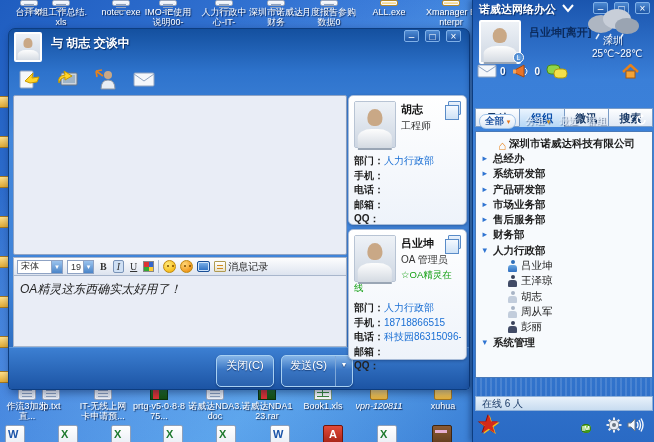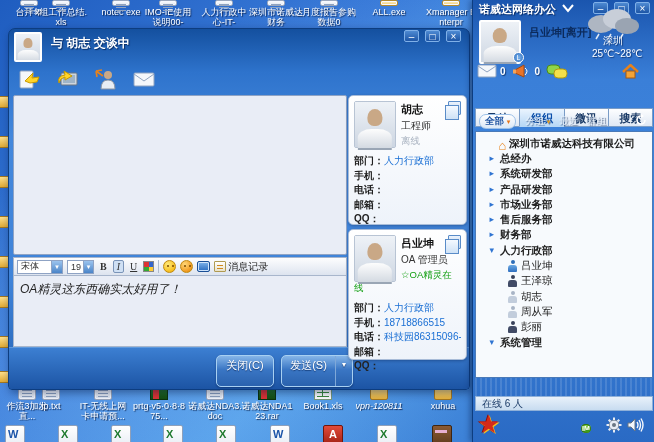--- a/index.html
+++ b/index.html
@@ -141,21 +141,21 @@
   padding:0 5px; line-height:12px; text-shadow:none; font-weight:bold; }
 .fitem .fa { font-size:7px; color:#e8a020; }
 .fitem.pill .fa { color:#e8761a; }
 .rp-refresh { position:absolute; right:7px; top:114px; cursor:pointer; }
 .rp-tree { position:absolute; left:2px; top:131px; width:178px; height:247px; background:#f7fafd;
   border:1px solid #4a7ab8; overflow:hidden; padding-top:4px; }
 .trow { height:15.3px; display:flex; align-items:center; font-size:10.5px; color:#1a1a1a; cursor:pointer; white-space:nowrap; }
 .trow .node-icon { display:inline-block; margin-right:4px; position:relative; }
 .trow.company { padding-left:20px; font-weight:bold; }
 .trow.company .node-icon::before { content:"⌂"; color:#e8821a; font-size:13px; font-weight:bold; }
-.trow.dept, .trow.dept-open { padding-left:11px; font-weight:bold; color:#222; }
+.trow.dept, .trow.dept-open { padding-left:4px; font-weight:bold; color:#222; }
 .trow.dept .node-icon::before { content:"▸"; color:#2f74d2; font-size:9px; }
 .trow.dept-open .node-icon::before { content:"▾"; color:#2f74d2; font-size:9px; }
 .trow.member-online, .trow.member-dark, .trow.member-light { padding-left:32px; font-weight:normal; }
 .pico { width:9px; height:12px; }
 .pico::before { content:""; position:absolute; left:2.5px; top:0; width:4px; height:4px; border-radius:50%; }
 .pico::after { content:""; position:absolute; left:0; top:5px; width:9px; height:7px; border-radius:3px 3px 1px 1px; }
 .member-online .pico::before { background:#2d6db8; } .member-online .pico::after { background:linear-gradient(#6aa8e2,#2f6fc0); }
 .member-dark .pico::before { background:#38415a; } .member-dark .pico::after { background:linear-gradient(#5a6residual,#38415a); background:#414b66; }
 .member-light .pico::before { background:#a8b4c6; } .member-light .pico::after { background:#c2cddc; }
 .rp-grip { position:absolute; left:2px; top:378px; width:178px; height:18px;
@@ -372,21 +372,20 @@
     </div>
   </div>
 
   <div class="card card1">
     <div class="copyico"></div>
     <div class="cav">
         <div class="person"></div>
       </div>
     <div class="cname">胡志</div>
     <div class="ctitle">工程师</div>
-    <div class="cstatus st-grey">离线</div>
     <div class="cfields">
 
         <div class="cfield">
           <span class="fl">部门：</span><span class="fv">人力行政部</span>
         </div>
 
         <div class="cfield">
           <span class="fl">手机：</span><span class="fv"></span>
         </div>
 

